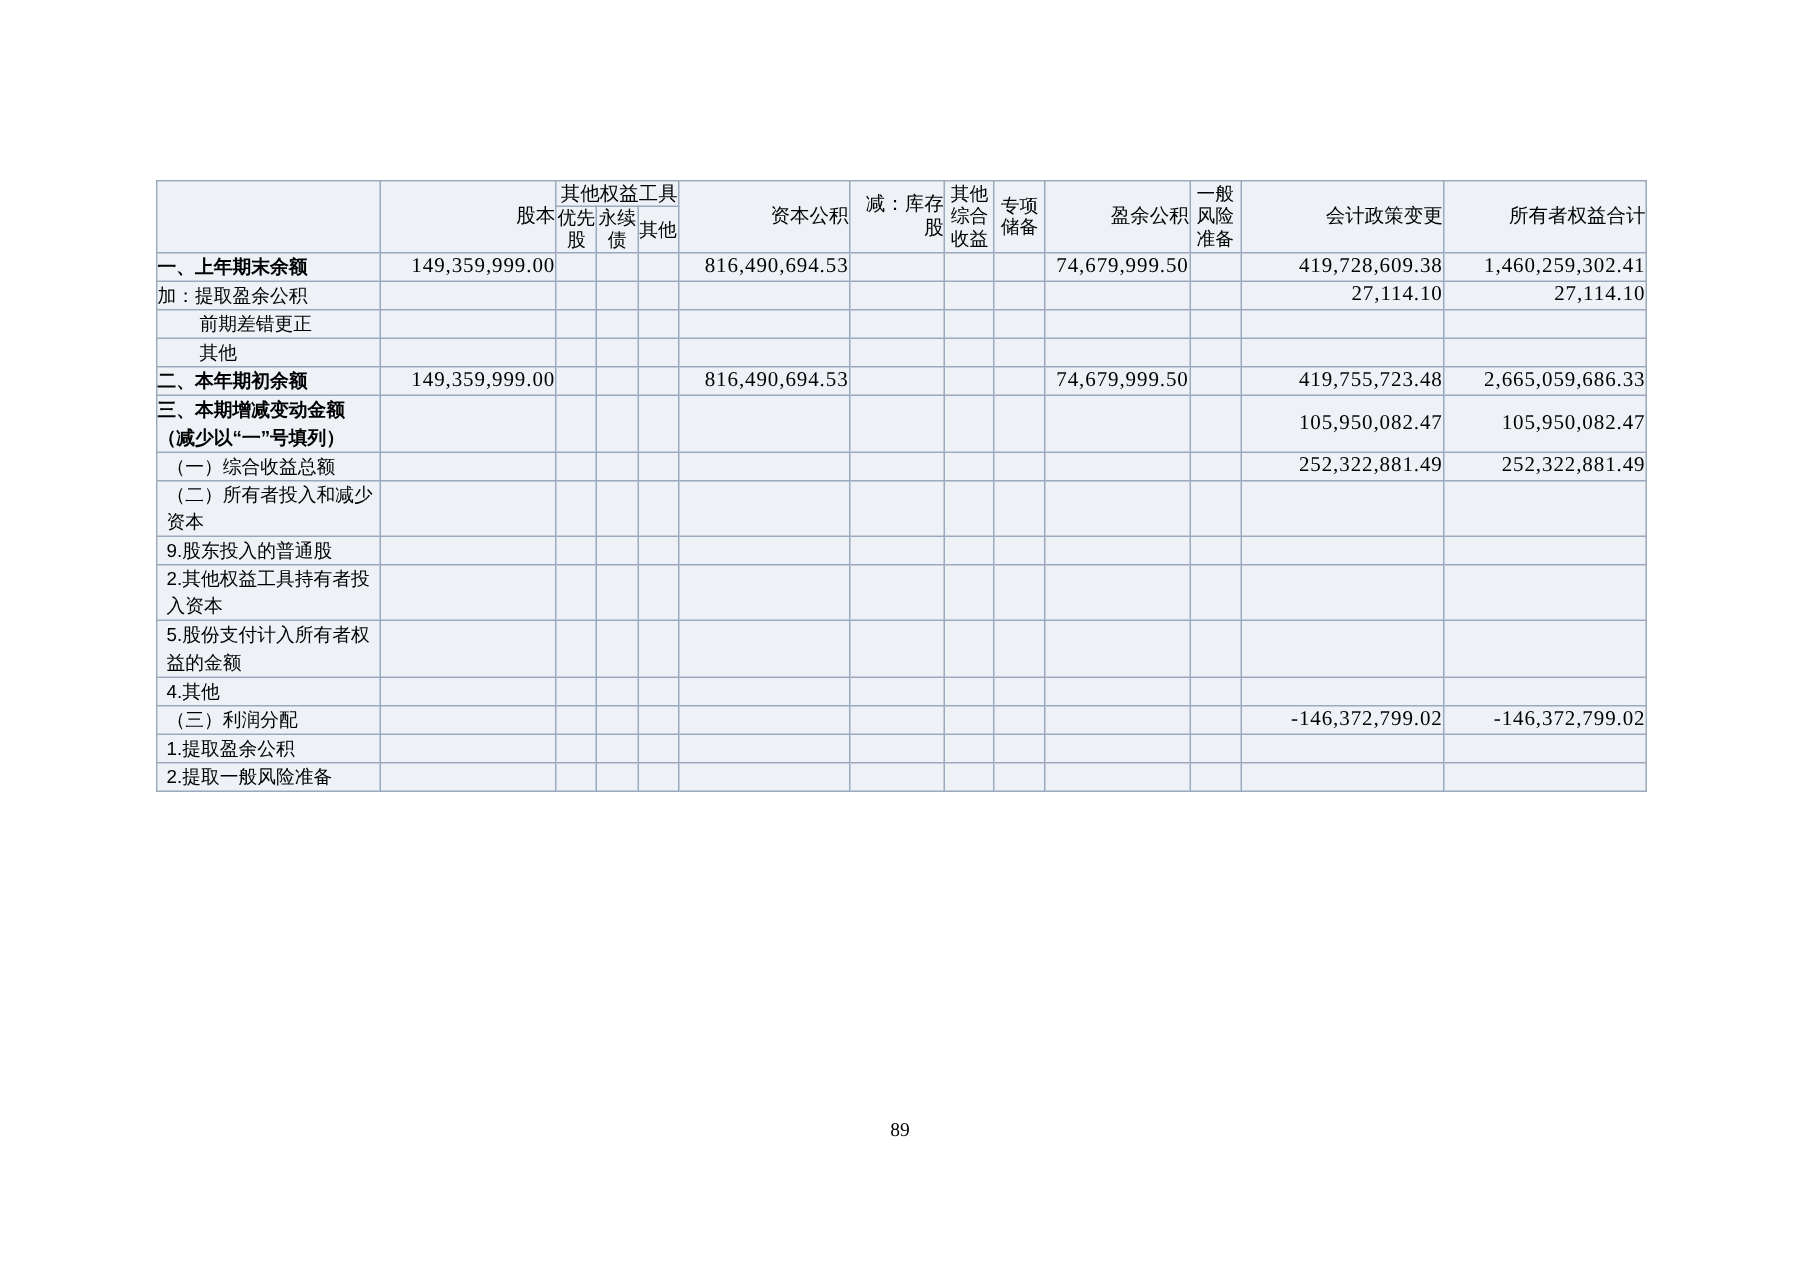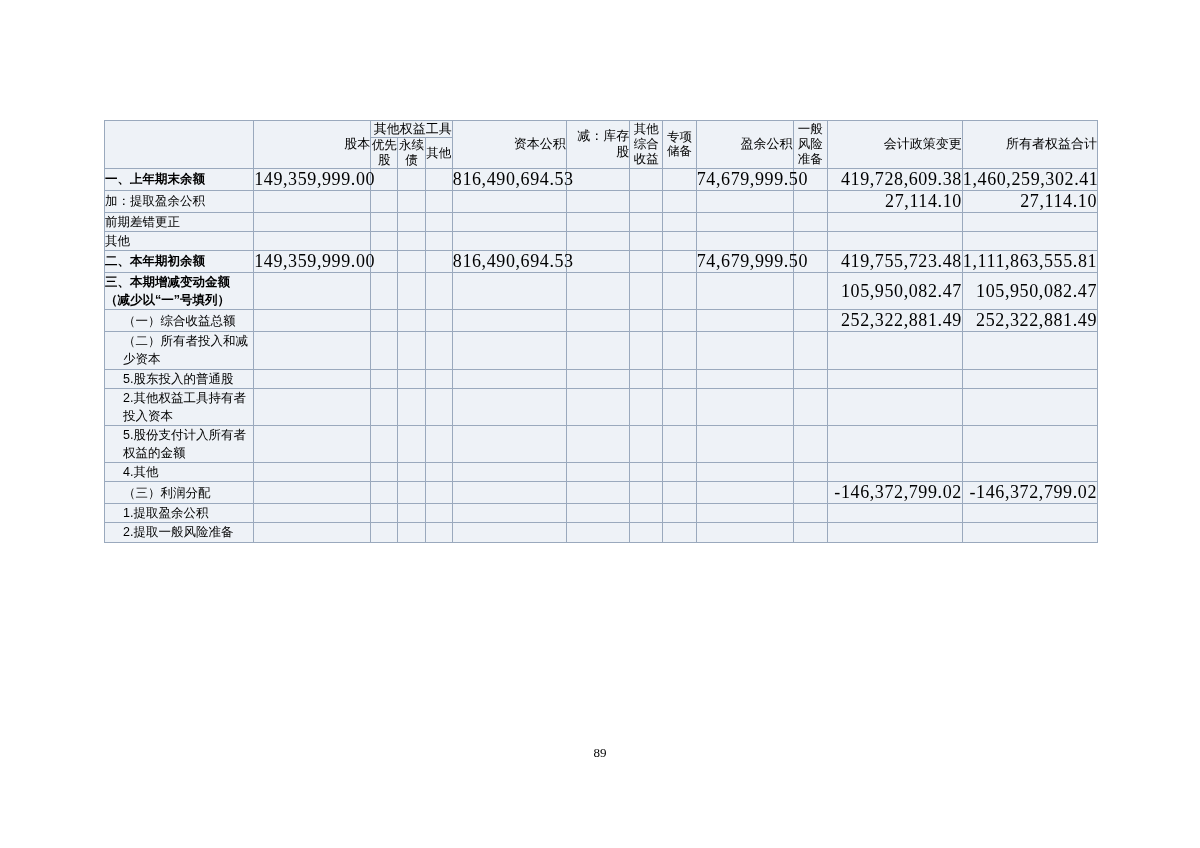--- a/index.html
+++ b/index.html
@@ -62,29 +62,30 @@
     font-family: "Liberation Sans", sans-serif;
     font-size: 12.5px;
     line-height: 1.45;
     padding: 4px 3px 4px 6px;
     text-align: left;
   }
   .row-label.bold {
     font-weight: bold;
   }
   .row-label.ind1 {
-    padding-left: 18px;
+    padding-left: 6px;
   }
   .row-label.ind2 {
+    padding-left: 28px;
   }
   .num {
     text-align: right;
     padding: 4px 6px 4px 2px;
     font-family: "Liberation Serif", serif;
-    font-size: 18px;
+    font-size: 14px;
     letter-spacing: 0.6px;
     white-space: nowrap;
   }
   .blank {
     padding: 4px 2px;
   }
   .pageno {
     position: absolute;
     left: 0;
     top: 745px;
@@ -203,21 +204,21 @@
             <td class="blank"></td>
             <td class="blank"></td>
             <td class="blank"></td>
             <td class="num">816,490,694.53</td>
             <td class="blank"></td>
             <td class="blank"></td>
             <td class="blank"></td>
             <td class="num">74,679,999.50</td>
             <td class="blank"></td>
             <td class="num">419,755,723.48</td>
-            <td class="num">1,111,863,555.81</td>
+            <td class="num">2,665,059,686.33</td>
           </tr>
           <tr>
             <td class="row-label bold">三、本期增减变动金额（减少以“一”号填列）</td>
             <td class="blank"></td>
             <td class="blank"></td>
             <td class="blank"></td>
             <td class="blank"></td>
             <td class="blank"></td>
             <td class="blank"></td>
             <td class="blank"></td>
@@ -251,21 +252,21 @@
             <td class="blank"></td>
             <td class="blank"></td>
             <td class="blank"></td>
             <td class="blank"></td>
             <td class="blank"></td>
             <td class="blank"></td>
             <td class="blank"></td>
             <td class="blank"></td>
           </tr>
           <tr>
-            <td class="row-label ind1">5.股东投入的普通股</td>
+            <td class="row-label ind1">9.股东投入的普通股</td>
             <td class="blank"></td>
             <td class="blank"></td>
             <td class="blank"></td>
             <td class="blank"></td>
             <td class="blank"></td>
             <td class="blank"></td>
             <td class="blank"></td>
             <td class="blank"></td>
             <td class="blank"></td>
             <td class="blank"></td>

